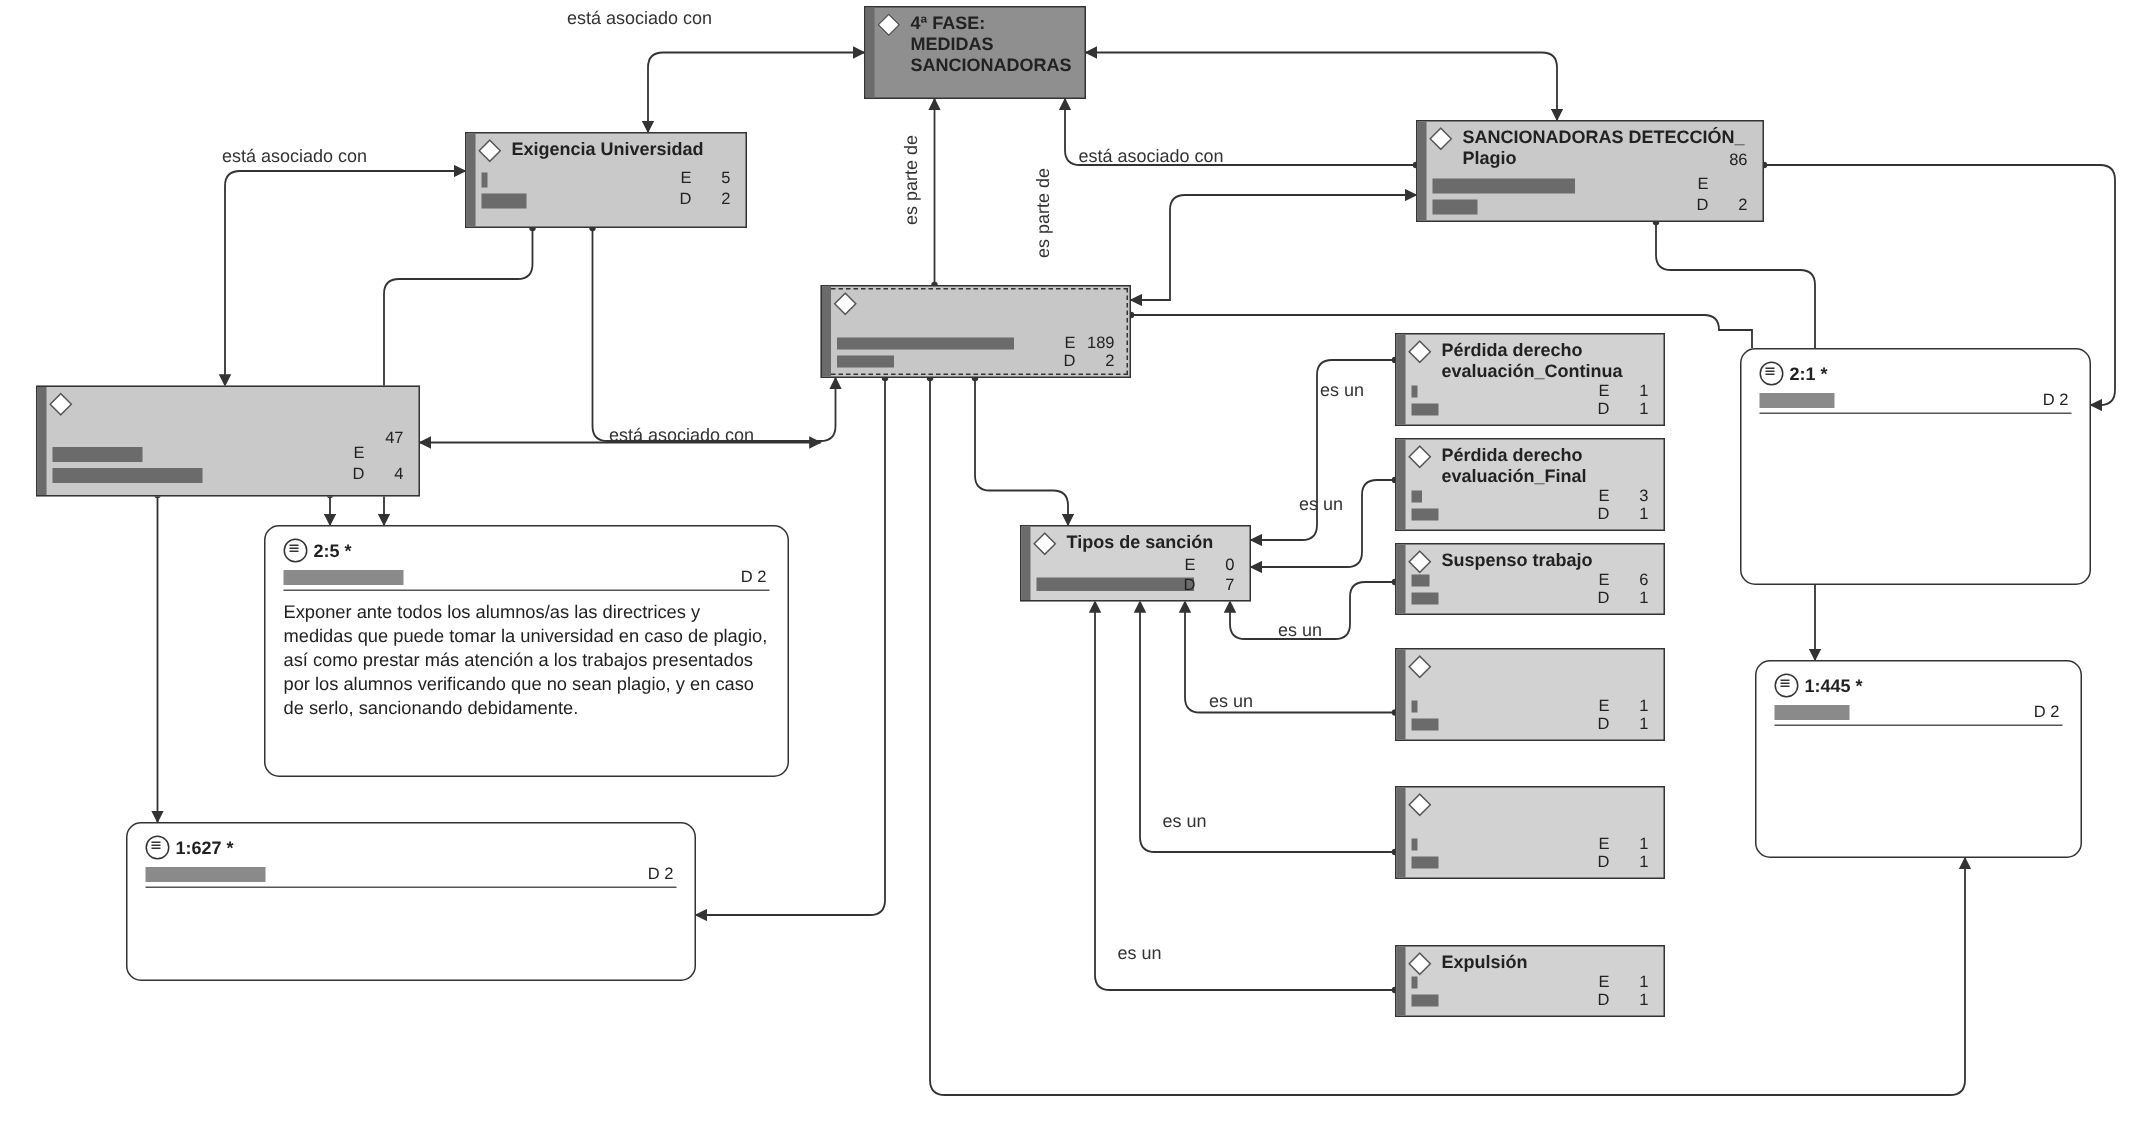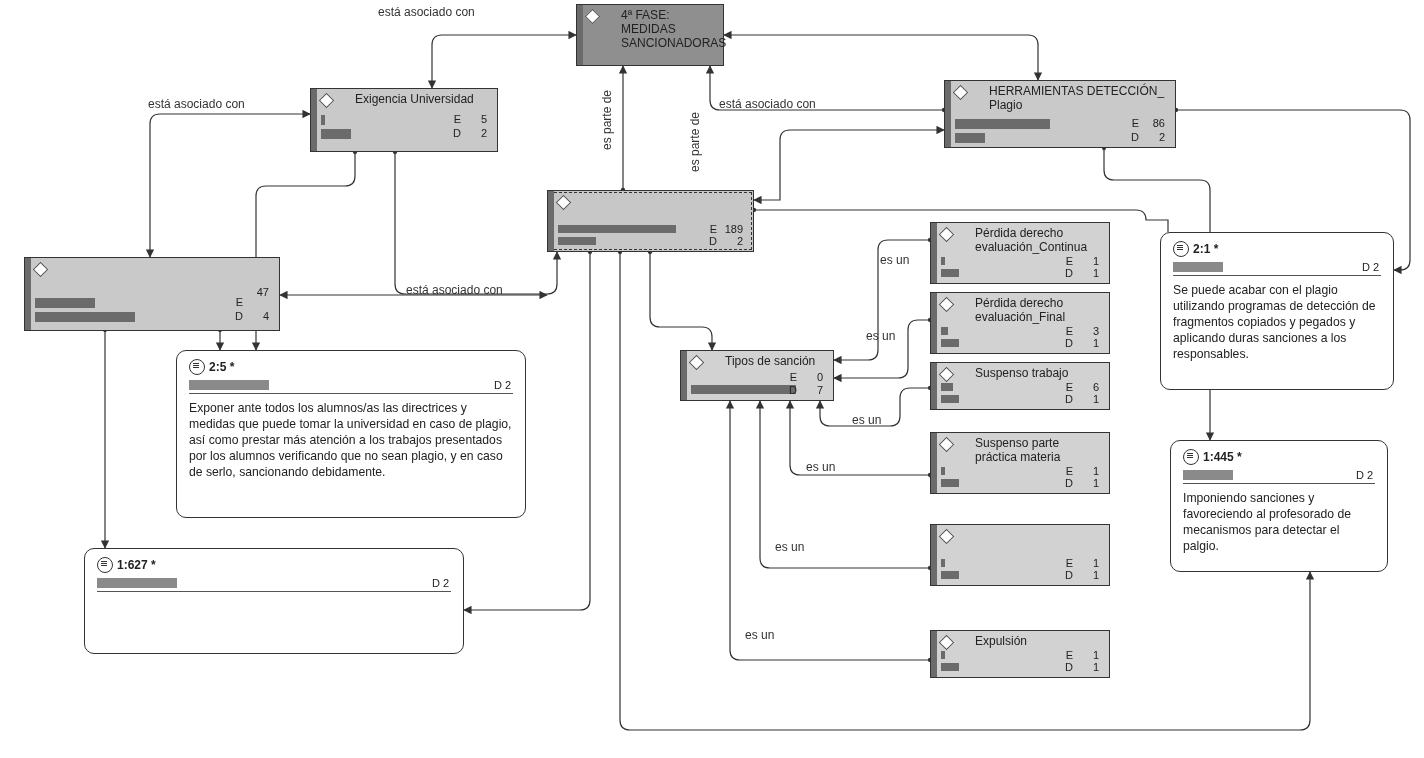--- a/index.html
+++ b/index.html
@@ -3,21 +3,21 @@
 <meta charset="utf-8">
 <style>
   html,body{margin:0;padding:0;width:1424px;height:758px;font-family:"Segoe UI",Arial,sans-serif;font-size:12px;color:#222;background:#fff;overflow:hidden}
   .canvas{position:relative;width:1424px;height:758px}
   svg.wires{position:absolute;left:0;top:0;width:1424px;height:758px;pointer-events:none}
   .lbl{position:absolute;font-size:12px;color:#333;background:transparent;white-space:nowrap}
   .node{position:absolute;border:1px solid #333;background:#c9c9c9;box-sizing:border-box}
   .node.dark{background:#8f8f8f}
   .node.light{background:#d2d2d2}
   .node .stripe{position:absolute;left:0;top:0;bottom:0;width:6px;background:#6b6b6b}
-  .node .title{position:absolute;left:28px;right:8px;top:3px;font-weight:400;line-height:14px}
+  .node .title{position:absolute;left:14px;right:8px;top:3px;font-weight:700;line-height:14px}
   .node .diamond{position:absolute;left:10px;top:6px;width:9px;height:9px;background:#fff;border:1px solid #555;transform:rotate(45deg)}
   .node .title-txt{display:block;margin-left:16px}
   .node .bar1{position:absolute;left:10px;height:10px;background:#6b6b6b}
   .node .bar2{position:absolute;left:10px;height:10px;background:#6b6b6b}
   .node .e{position:absolute;right:36px;font-size:11px;color:#222}
   .node .ev{position:absolute;right:10px;font-size:11px;color:#222;min-width:20px;text-align:right}
   .node .d{position:absolute;right:36px;font-size:11px;color:#222}
   .node .dv{position:absolute;right:10px;font-size:11px;color:#222;min-width:20px;text-align:right}
   .memo{position:absolute;border:1px solid #333;border-radius:10px;background:#fff;box-sizing:border-box;padding:8px 12px 10px}
   .memo .mico{display:inline-block;width:14px;height:14px;border:1.5px solid #333;border-radius:50%;vertical-align:middle;margin-right:4px;position:relative}
@@ -121,27 +121,27 @@
   <span class="e" style="top:24px">E</span>
       <span class="ev" style="top:24px">5</span>
   <span class="d" style="top:38px">D</span>
       <span class="dv" style="top:38px">2</span>
 </div>
 
 <div class="node" style="left:944px;top:80px;width:232px;height:68px">
   <div class="stripe"></div>
       <div class="diamond"></div>
   <div class="title">
-        <span class="title-txt" style="white-space:pre-line">HERRAMIENTAS DETECCIÓN_
+        <span class="title-txt" style="white-space:pre-line">SANCIONADORAS DETECCIÓN_
 Plagio</span>
       </div>
   <div class="bar1" style="top:38px;width:95px"></div>
   <div class="bar2" style="top:52px;width:30px"></div>
   <span class="e" style="top:36px">E</span>
-      <span class="ev" style="top:36px">86</span>
+      <span class="ev" style="top:20px">86</span>
   <span class="d" style="top:50px">D</span>
       <span class="dv" style="top:50px">2</span>
 </div>
 
 <div class="node" style="left:24px;top:257px;width:256px;height:74px">
   <div class="stripe"></div>
       <div class="diamond"></div>
   <div class="bar1" style="top:40px;width:60px"></div>
   <div class="bar2" style="top:54px;width:100px"></div>
   <span class="e" style="top:38px">E</span>
@@ -211,24 +211,20 @@
   <div class="bar1" style="top:20px;width:12px;height:8px"></div>
   <div class="bar2" style="top:32px;width:18px;height:8px"></div>
   <span class="e" style="top:18px">E</span>
       <span class="ev" style="top:18px">6</span>
   <span class="d" style="top:30px">D</span>
       <span class="dv" style="top:30px">1</span>
 </div>
 <div class="node light" style="left:930px;top:432px;width:180px;height:62px">
   <div class="stripe"></div>
       <div class="diamond"></div>
-  <div class="title">
-        <span class="title-txt" style="white-space:pre-line">Suspenso parte
-práctica materia</span>
-      </div>
   <div class="bar1" style="top:34px;width:4px;height:8px"></div>
   <div class="bar2" style="top:46px;width:18px;height:8px"></div>
   <span class="e" style="top:32px">E</span>
       <span class="ev" style="top:32px">1</span>
   <span class="d" style="top:44px">D</span>
       <span class="dv" style="top:44px">1</span>
 </div>
 <div class="node light" style="left:930px;top:524px;width:180px;height:62px">
   <div class="stripe"></div>
       <div class="diamond"></div>
@@ -266,24 +262,22 @@
   <div class="mbar" style="width:80px"></div>
   <span class="mD" style="top:28px">D  2</span>
   <hr class="mline">
 </div>
 
 <div class="memo" style="left:1160px;top:232px;width:234px;height:158px">
   <span class="mico"></span><span class="mtitle">2:1 *</span>
   <div class="mbar" style="width:50px"></div>
   <span class="mD" style="top:28px">D  2</span>
   <hr class="mline">
-  <div class="mtext">Se puede acabar con el plagio utilizando programas de detección de fragmentos copiados y pegados y aplicando duras sanciones a los responsables.</div>
 </div>
 
 <div class="memo" style="left:1170px;top:440px;width:218px;height:132px">
   <span class="mico"></span><span class="mtitle">1:445 *</span>
   <div class="mbar" style="width:50px"></div>
   <span class="mD" style="top:28px">D  2</span>
   <hr class="mline">
-  <div class="mtext"> Imponiendo sanciones y favoreciendo al profesorado de mecanismos para detectar el palgio.</div>
 </div>
 
 </div>
 
 </body></html>

